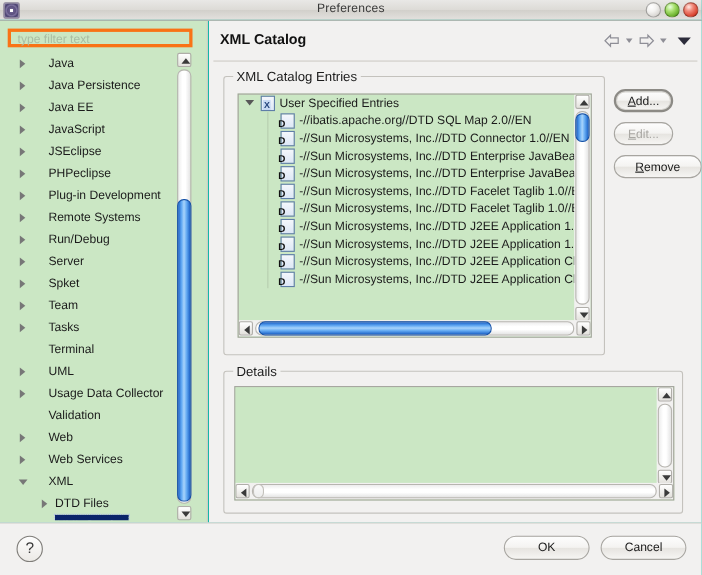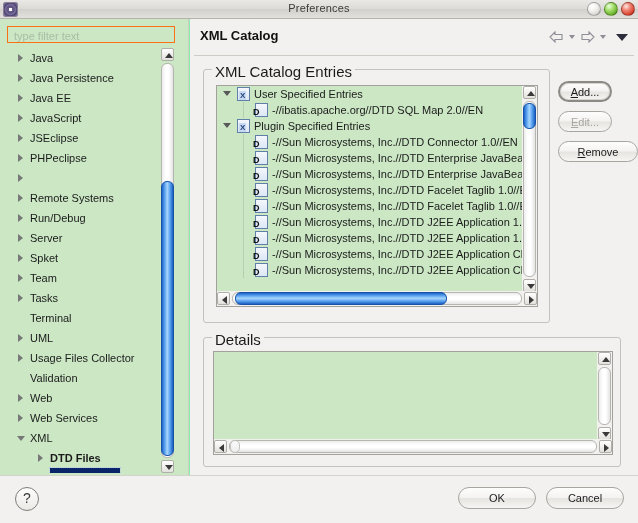--- a/index.html
+++ b/index.html
@@ -7,21 +7,21 @@
     width: 638px; height: 523px;
     overflow: hidden;
     font-family: "Liberation Sans", "DejaVu Sans", sans-serif;
     font-size: 11px;
     background: #f2f1f0;
     -webkit-font-smoothing: antialiased;
   }
   .window {
     position: relative;
     width: 638px; height: 523px;
-    background: #86efac;
+    background: #14b8a6;
     overflow: hidden;
   }
 
   
   .titlebar {
     position: absolute; left: 0; top: 0;
     width: 638px; height: 19px;
     background: linear-gradient(to bottom, #e9e8e6 0%, #dddbd7 48%, #d2d0cb 52%, #e3e1de 100%);
     border-bottom: 1px solid #b5b2ac;
     box-sizing: border-box;
@@ -50,21 +50,21 @@
   .leftpane {
     position: absolute; left: 0; top: 19px;
     width: 189px; height: 456px;
     background: #cbe7c4;
     border-right: 1px solid #cfcdc8;
     box-sizing: border-box;
   }
   .filterbox {
     position: absolute; left: 7px; top: 7px;
     width: 168px; height: 17px;
-    border: 1px solid #f97316;
+    border: 3px solid #f97316;
     background: #cbe7c4;
     box-sizing: border-box;
     padding: 1px 4px;
   }
   .filterbox input {
     width: 100%; height: 100%;
     border: 0; outline: 0; background: transparent;
     font-family: inherit; font-size: 11px;
     color: #a8bda3;
   }
@@ -90,23 +90,23 @@
     border-top: 4px solid transparent;
     border-bottom: 4px solid transparent;
   }
   .tnode .arrow.open {
     border-left: 4px solid transparent;
     border-right: 4px solid transparent;
     border-top: 5px solid #777;
     border-bottom: 0;
     left: 17px; top: 8px;
   }
-  .tnode .lbl { position: absolute; left: 30px; top: 0; }
+  .tnode .lbl { position: absolute; left: 44px; top: 0; }
   .tnode.lvl2 .arrow { left: 38px; }
-  .tnode.lvl2 .lbl { left: 50px; font-weight: bold; }
+  .tnode.lvl2 .lbl { left: 50px; }
   .tnode.sel .lbl {
     background: #0a246a; color: #ffffff;
     padding: 0 2px; outline: 1px dotted #b9c6e8;
   }
 
   .vsb-left {
     position: absolute; left: 160px; top: 29px;
     width: 15px; height: 425px;
     background: #cbe7c4;
   }
@@ -173,21 +173,21 @@
   .group {
     position: absolute;
     border: 1px solid #c4c2bd;
     border-radius: 3px;
     box-sizing: border-box;
   }
   .group > .glabel {
     position: absolute; top: -7px; left: 8px;
     background: #f2f1f0;
     padding: 0 3px;
-    font-size: 15px; color: #1b1b1b; text-align: right;
+    font-size: 12px; color: #1b1b1b; text-align: right;
   }
   #entries-group { left: 13px; top: 50px; width: 347px; height: 254px; }
   #details-group { left: 13px; top: 318px; width: 418px; height: 130px; }
 
   
   .listbox {
     position: absolute;
     background: #cbe7c4;
     border: 1px solid #a3a19c;
     box-sizing: border-box;
@@ -381,20 +381,21 @@
         <div class="tnode">
           <span class="arrow"></span>
           <span class="lbl">JSEclipse</span>
         </div>
         <div class="tnode">
           <span class="arrow"></span>
           <span class="lbl">PHPeclipse</span>
         </div>
         <div class="tnode">
           <span class="arrow"></span>
+          <span class="lbl">Plug-in Development</span>
         </div>
         <div class="tnode">
           <span class="arrow"></span>
           <span class="lbl">Remote Systems</span>
         </div>
         <div class="tnode">
           <span class="arrow"></span>
           <span class="lbl">Run/Debug</span>
         </div>
         <div class="tnode">
@@ -415,21 +416,21 @@
         </div>
         <div class="tnode">
           <span class="lbl">Terminal</span>
         </div>
         <div class="tnode">
           <span class="arrow"></span>
           <span class="lbl">UML</span>
         </div>
         <div class="tnode">
           <span class="arrow"></span>
-          <span class="lbl">Usage Files Collector</span>
+          <span class="lbl">Usage Data Collector</span>
         </div>
         <div class="tnode">
           <span class="lbl">Validation</span>
         </div>
         <div class="tnode">
           <span class="arrow"></span>
           <span class="lbl">Web</span>
         </div>
         <div class="tnode">
           <span class="arrow"></span>
@@ -489,25 +490,20 @@
             <div class="erow parent">
               <span class="earrow"></span>
               <span class="ico xml"></span>
               <span class="etxt">User Specified Entries</span>
             </div>
             <div class="erow child">
               <span class="guide"></span>
               <span class="ico dtd"></span>
               <span class="etxt">-//ibatis.apache.org//DTD SQL Map 2.0//EN</span>
             </div>
-            <div class="erow parent">
-              <span class="earrow"></span>
-              <span class="ico xml"></span>
-              <span class="etxt">Plugin Specified Entries</span>
-            </div>
             <div class="erow child">
               <span class="guide"></span>
               <span class="ico dtd"></span>
               <span class="etxt">-//Sun Microsystems, Inc.//DTD Connector 1.0//EN</span>
             </div>
             <div class="erow child">
               <span class="guide"></span>
               <span class="ico dtd"></span>
               <span class="etxt">-//Sun Microsystems, Inc.//DTD Enterprise JavaBeans</span>
             </div>

